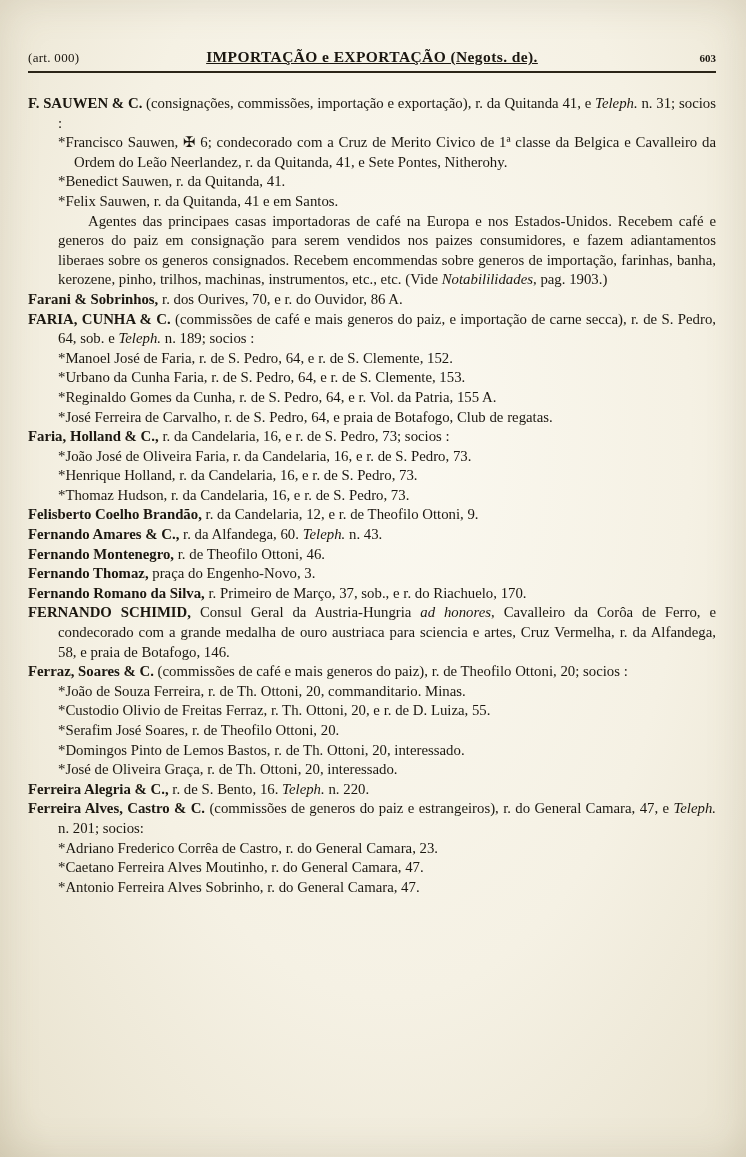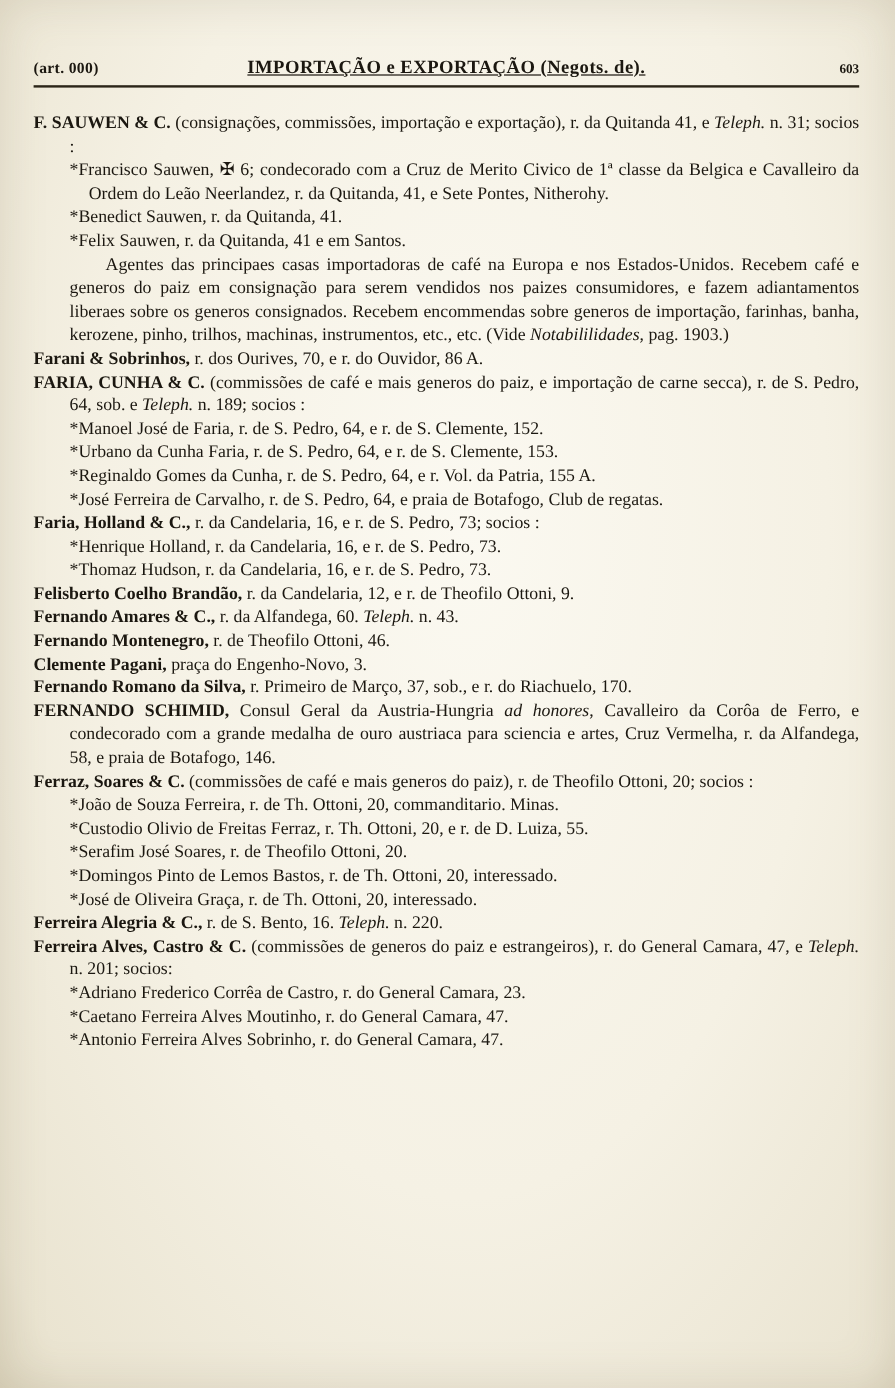--- a/index.html
+++ b/index.html
@@ -24,21 +24,21 @@
     top: 48px;
     left: 28px;
     right: 30px;
     display: flex;
     align-items: baseline;
     border-bottom: 2px solid #2b2518;
     padding-bottom: 5px;
   }
   .header .art {
     width: 120px;
-    font-weight: 700;
+    font-weight: 400;
     font-size: 13px;
     letter-spacing: 0.3px;
   }
   .header .title {
     flex: 1;
     text-align: center;
     font-weight: 700;
     font-size: 15.5px;
     letter-spacing: 0.4px;
     text-decoration: underline;
@@ -80,26 +80,27 @@
       <p class="para sub"><span>*Benedict Sauwen, r. da Quitanda, 41.</span></p>
       <p class="para sub"><span>*Felix Sauwen, r. da Quitanda, 41 e em Santos.</span></p>
       <p class="para desc"><span>Agentes das principaes casas importadoras de café na Europa e nos Estados-Unidos. Recebem café e generos do paiz em consignação para serem vendidos nos paizes consumidores, e fazem adiantamentos liberaes sobre os generos consignados. Recebem encommendas sobre generos de importação, farinhas, banha, kerozene, pinho, trilhos, machinas, instrumentos, etc., etc. (Vide </span><span class="i">Notabililidades</span><span>, pag. 1903.)</span></p>
       <p class="para entry"><span class="b">Farani &amp; Sobrinhos,</span><span> r. dos Ourives, 70, e r. do Ouvidor, 86 A.</span></p>
       <p class="para entry"><span class="b">FARIA, CUNHA &amp; C.</span><span> (commissões de café e mais generos do paiz, e importação de carne secca), r. de S. Pedro, 64, sob. e </span><span class="i">Teleph.</span><span> n. 189; socios :</span></p>
       <p class="para sub"><span>*Manoel José de Faria, r. de S. Pedro, 64, e r. de S. Clemente, 152.</span></p>
       <p class="para sub"><span>*Urbano da Cunha Faria, r. de S. Pedro, 64, e r. de S. Clemente, 153.</span></p>
       <p class="para sub"><span>*Reginaldo Gomes da Cunha, r. de S. Pedro, 64, e r. Vol. da Patria, 155 A.</span></p>
       <p class="para sub"><span>*José Ferreira de Carvalho, r. de S. Pedro, 64, e praia de Botafogo, Club de regatas.</span></p>
       <p class="para entry"><span class="b">Faria, Holland &amp; C.,</span><span> r. da Candelaria, 16, e r. de S. Pedro, 73; socios :</span></p>
+      <p class="para sub"><span>*João José de Oliveira Faria, r. da Candelaria, 16, e r. de S. Pedro, 73.</span></p>
       <p class="para sub"><span>*Henrique Holland, r. da Candelaria, 16, e r. de S. Pedro, 73.</span></p>
       <p class="para sub"><span>*Thomaz Hudson, r. da Candelaria, 16, e r. de S. Pedro, 73.</span></p>
       <p class="para entry"><span class="b">Felisberto Coelho Brandão,</span><span> r. da Candelaria, 12, e r. de Theofilo Ottoni, 9.</span></p>
       <p class="para entry"><span class="b">Fernando Amares &amp; C.,</span><span> r. da Alfandega, 60. </span><span class="i">Teleph.</span><span> n. 43.</span></p>
       <p class="para entry"><span class="b">Fernando Montenegro,</span><span> r. de Theofilo Ottoni, 46.</span></p>
-      <p class="para entry"><span class="b">Clemente Pagani,</span><span> praça do Engenho-Novo, 3.</span></p>
+      <p class="para entry"><span class="b">Fernando Thomaz,</span><span> praça do Engenho-Novo, 3.</span></p>
       <p class="para entry"><span class="b">Fernando Romano da Silva,</span><span> r. Primeiro de Março, 37, sob., e r. do Riachuelo, 170.</span></p>
       <p class="para entry"><span class="b">FERNANDO SCHIMID,</span><span> Consul Geral da Austria-Hungria </span><span class="i">ad honores</span><span>, Cavalleiro da Corôa de Ferro, e condecorado com a grande medalha de ouro austriaca para sciencia e artes, Cruz Vermelha, r. da Alfandega, 58, e praia de Botafogo, 146.</span></p>
       <p class="para entry"><span class="b">Ferraz, Soares &amp; C.</span><span> (commissões de café e mais generos do paiz), r. de Theofilo Ottoni, 20; socios :</span></p>
       <p class="para sub"><span>*João de Souza Ferreira, r. de Th. Ottoni, 20, commanditario. Minas.</span></p>
       <p class="para sub"><span>*Custodio Olivio de Freitas Ferraz, r. Th. Ottoni, 20, e r. de D. Luiza, 55.</span></p>
       <p class="para sub"><span>*Serafim José Soares, r. de Theofilo Ottoni, 20.</span></p>
       <p class="para sub"><span>*Domingos Pinto de Lemos Bastos, r. de Th. Ottoni, 20, interessado.</span></p>
       <p class="para sub"><span>*José de Oliveira Graça, r. de Th. Ottoni, 20, interessado.</span></p>
       <p class="para entry"><span class="b">Ferreira Alegria &amp; C.,</span><span> r. de S. Bento, 16. </span><span class="i">Teleph.</span><span> n. 220.</span></p>
       <p class="para entry"><span class="b">Ferreira Alves, Castro &amp; C.</span><span> (commissões de generos do paiz e estrangeiros), r. do General Camara, 47, e </span><span class="i">Teleph.</span><span> n. 201; socios:</span></p>

